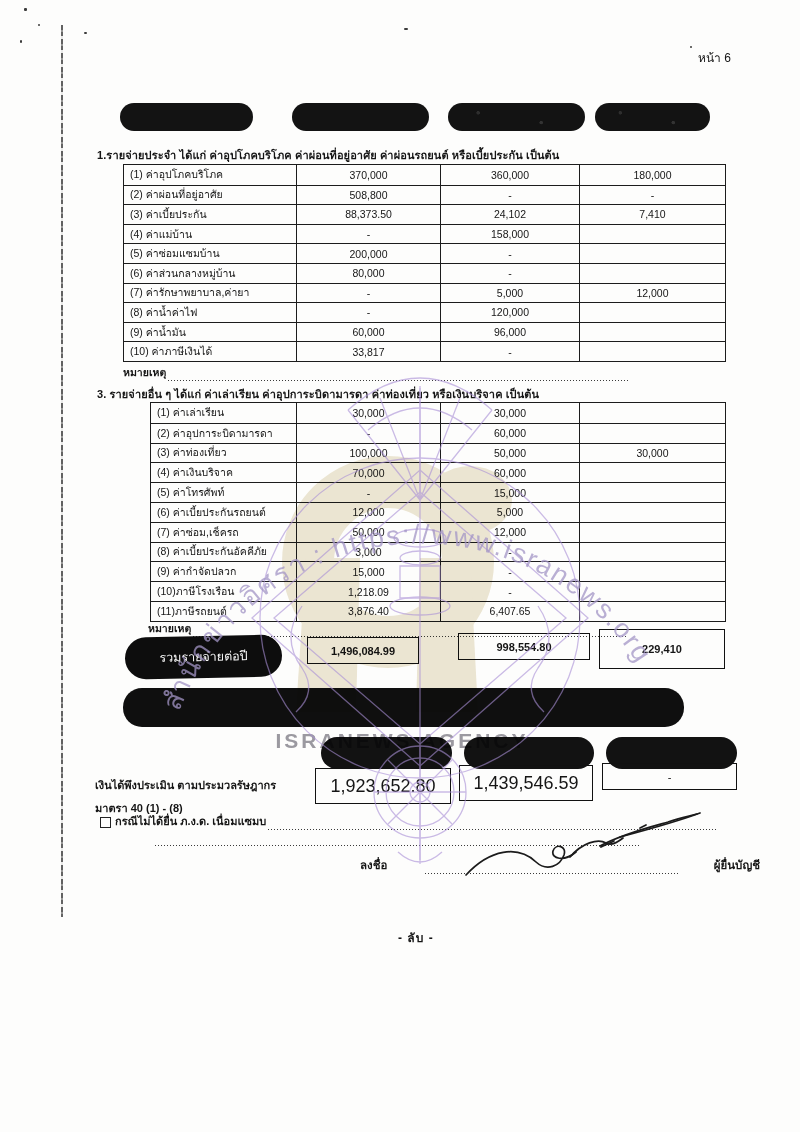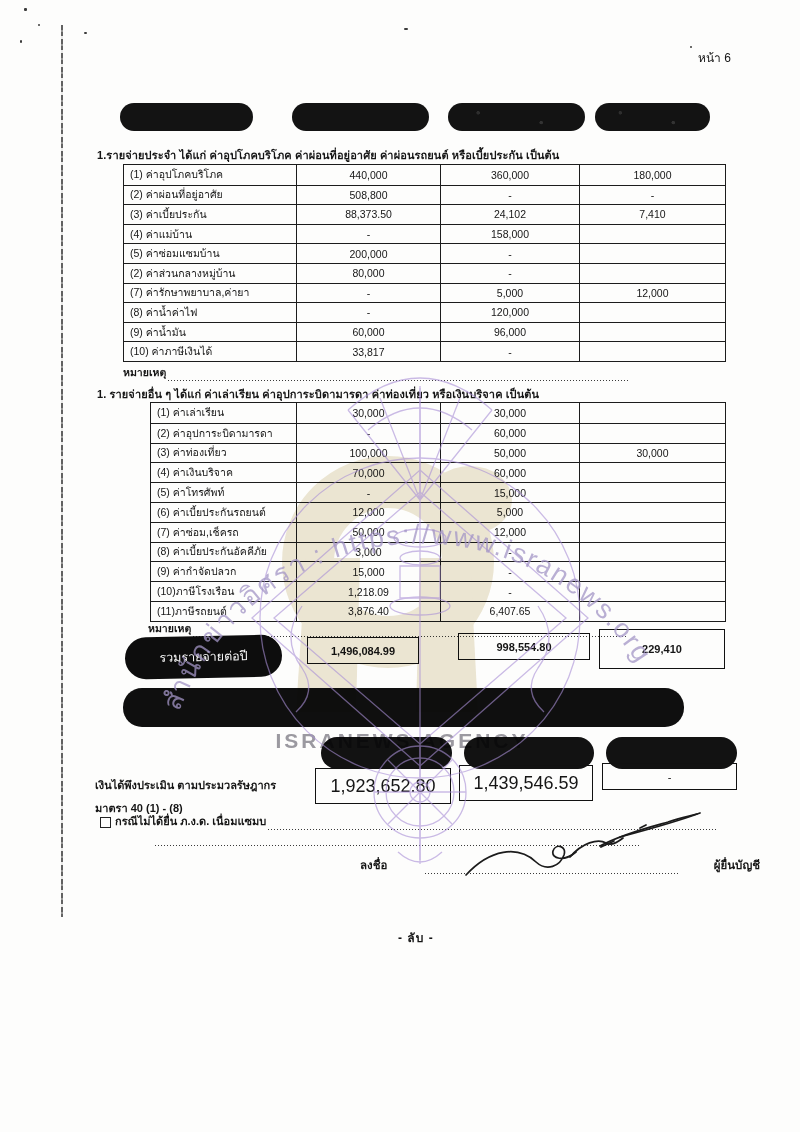--- a/index.html
+++ b/index.html
@@ -83,21 +83,21 @@
 
   <div class="abs pill" style="left:120px;width:133px;"></div>
   <div class="abs pill" style="left:292px;width:137px;"></div>
   <div class="abs pill noise" style="left:448px;width:137px;"></div>
   <div class="abs pill noise" style="left:595px;width:115px;"></div>
 
   <div class="abs sec-title" style="left:97px;top:146px;">1.รายจ่ายประจำ ได้แก่ ค่าอุปโภคบริโภค ค่าผ่อนที่อยู่อาศัย ค่าผ่อนรถยนต์ หรือเบี้ยประกัน เป็นต้น</div>
   <div class="abs dtable t1" style="left:123px;top:164px;width:603px;">
       <div class="trow">
         <div class="tcell tlabel">(1) ค่าอุปโภคบริโภค</div>
-        <div class="tcell tnum">440,000</div>
+        <div class="tcell tnum">370,000</div>
         <div class="tcell tnum">360,000</div>
         <div class="tcell tnum">180,000</div>
       </div>
       <div class="trow">
         <div class="tcell tlabel">(2) ค่าผ่อนที่อยู่อาศัย</div>
         <div class="tcell tnum">508,800</div>
         <div class="tcell tnum">-</div>
         <div class="tcell tnum">-</div>
       </div>
       <div class="trow">
@@ -112,21 +112,21 @@
         <div class="tcell tnum">158,000</div>
         <div class="tcell tnum"></div>
       </div>
       <div class="trow">
         <div class="tcell tlabel">(5) ค่าซ่อมแซมบ้าน</div>
         <div class="tcell tnum">200,000</div>
         <div class="tcell tnum">-</div>
         <div class="tcell tnum"></div>
       </div>
       <div class="trow">
-        <div class="tcell tlabel">(2) ค่าส่วนกลางหมู่บ้าน</div>
+        <div class="tcell tlabel">(6) ค่าส่วนกลางหมู่บ้าน</div>
         <div class="tcell tnum">80,000</div>
         <div class="tcell tnum">-</div>
         <div class="tcell tnum"></div>
       </div>
       <div class="trow">
         <div class="tcell tlabel">(7) ค่ารักษาพยาบาล,ค่ายา</div>
         <div class="tcell tnum">-</div>
         <div class="tcell tnum">5,000</div>
         <div class="tcell tnum">12,000</div>
       </div>
@@ -147,21 +147,21 @@
         <div class="tcell tnum">33,817</div>
         <div class="tcell tnum">-</div>
         <div class="tcell tnum"></div>
       </div>
     </div>
   <div class="abs note" style="left:123px;top:364px;width:505px;">
     <span class="note-label">หมายเหตุ</span>
     <span class="dots"></span>
   </div>
 
-  <div class="abs sec-title" style="left:97px;top:385px;">1. รายจ่ายอื่น ๆ ได้แก่ ค่าเล่าเรียน ค่าอุปการะบิดามารดา ค่าท่องเที่ยว หรือเงินบริจาค เป็นต้น</div>
+  <div class="abs sec-title" style="left:97px;top:385px;">3. รายจ่ายอื่น ๆ ได้แก่ ค่าเล่าเรียน ค่าอุปการะบิดามารดา ค่าท่องเที่ยว หรือเงินบริจาค เป็นต้น</div>
   <div class="abs dtable t2" style="left:150px;top:402px;width:576px;">
       <div class="trow">
         <div class="tcell tlabel">(1) ค่าเล่าเรียน</div>
         <div class="tcell tnum">30,000</div>
         <div class="tcell tnum">30,000</div>
         <div class="tcell tnum"></div>
       </div>
       <div class="trow">
         <div class="tcell tlabel">(2) ค่าอุปการะบิดามารดา</div>
         <div class="tcell tnum">-</div>

